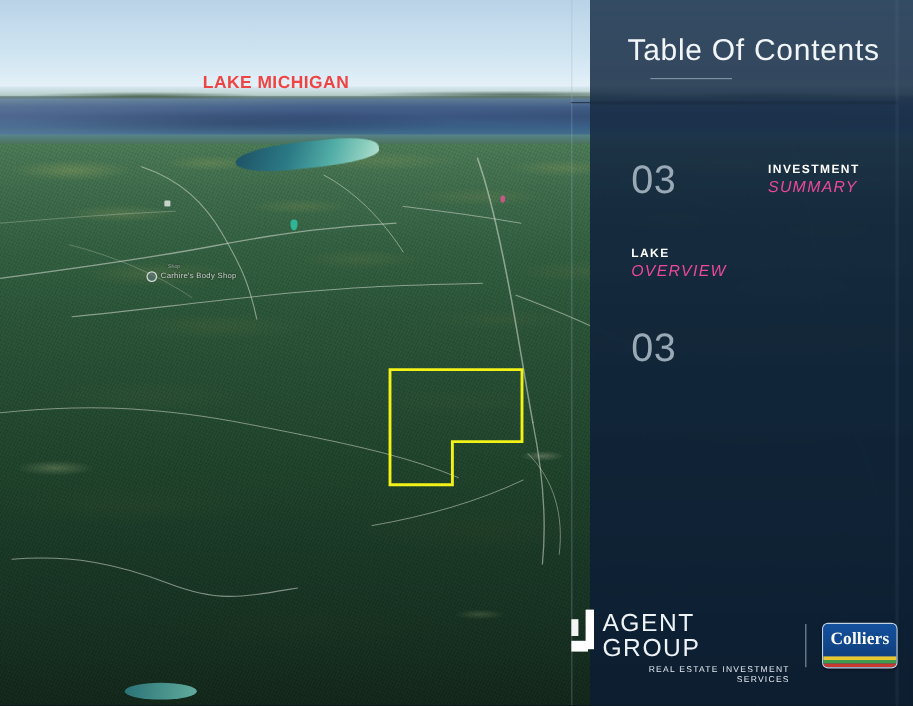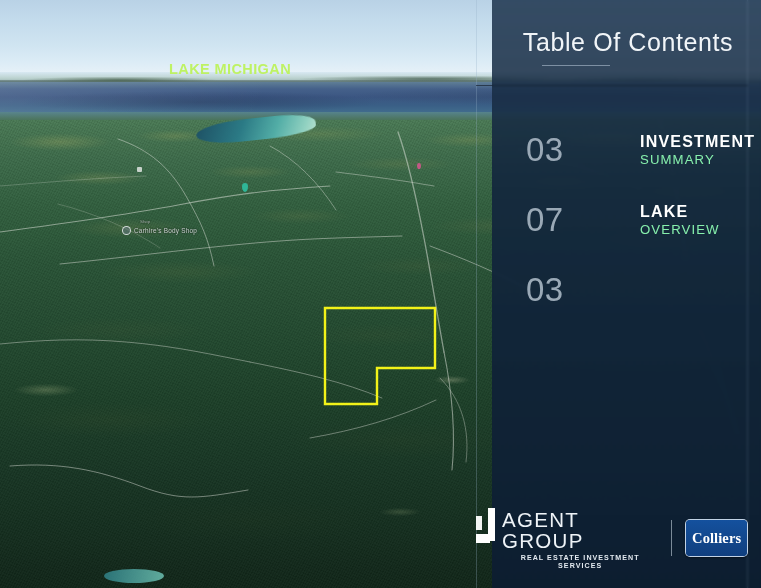--- a/index.html
+++ b/index.html
@@ -259,21 +259,21 @@
   
   .lake-label {
     position: absolute;
     left: 0; top: 61px;
     width: 460px;
     text-align: center;
     font-family: "Liberation Sans", sans-serif;
     font-weight: bold;
     font-size: 14.5px;
     letter-spacing: 0.4px;
-    color: #bef264;
+    color: #ef4444;
   }
 
   
   .panel {
     position: absolute;
     left: 492px; top: 0;
     width: 272px;
     height: 588px;
     background: linear-gradient(to bottom,
       rgba(30,53,78,0.86) 0%,
@@ -341,30 +341,31 @@
     font-size: 33px;
     color: #9aa9b6;
     letter-spacing: 0.5px;
     width: 66px;
     flex: none;
   }
   .toc-text { line-height: 1.18; }
   .toc-l1 {
     font-family: "Liberation Sans", sans-serif;
     font-weight: bold;
-    font-size: 16px;
+    font-size: 10px;
     letter-spacing: 1.2px;
     color: #ffffff;
   }
   .toc-l2 {
     font-family: "Liberation Sans", sans-serif;
     font-weight: 400;
     font-size: 13.2px;
     letter-spacing: 1.1px;
-    color: #86efac;
+    color: #ec4899;
+    font-style: italic;
   }
 
   
   .logos {
     position: absolute;
     left: 476px; top: 512px;
     width: 272px; height: 52px;
     display: flex;
     align-items: center;
     justify-content: center;
@@ -400,39 +401,39 @@
   .jonna-main {
     font-family: "Liberation Sans", sans-serif;
     font-weight: 300;
     font-size: 20.5px;
     letter-spacing: 1.3px;
     color: #eef3f7;
     line-height: 1;
   }
   .jonna-sub {
     font-family: "Liberation Sans", sans-serif;
-    font-weight: 700;
+    font-weight: 400;
     font-size: 7.1px;
     letter-spacing: 1.05px;
     color: #e3eaf0;
-    text-align: center;
+    text-align: right;
     margin-top: 3px;
   }
   .divider {
     width: 1px; height: 36px;
     background: rgba(215,228,238,0.55);
   }
   .colliers {
     width: 64px; height: 36px;
     border-radius: 5px;
     overflow: hidden;
     background: #12488f;
     border: 1px solid rgba(225,235,245,0.85);
     display: flex;
-    flex-direction: row;
+    flex-direction: column;
     box-shadow: 0 1px 2px rgba(0,0,0,0.45);
   }
   .colliers-word {
     flex: 1;
     display: flex;
     align-items: center;
     justify-content: center;
     font-family: "Liberation Serif", serif;
     font-weight: bold;
     font-size: 14.5px;
@@ -520,21 +521,20 @@
 
       <div class="toc-row">
         <div class="toc-num">03</div>
         <div class="toc-text">
           <div class="toc-l1">INVESTMENT</div>
           <div class="toc-l2">SUMMARY</div>
         </div>
       </div>
 
       <div class="toc-row">
-        <div class="toc-num">07</div>
         <div class="toc-text">
           <div class="toc-l1">LAKE</div>
           <div class="toc-l2">OVERVIEW</div>
         </div>
       </div>
 
       <div class="toc-row">
         <div class="toc-num">03</div>
       </div>
 

